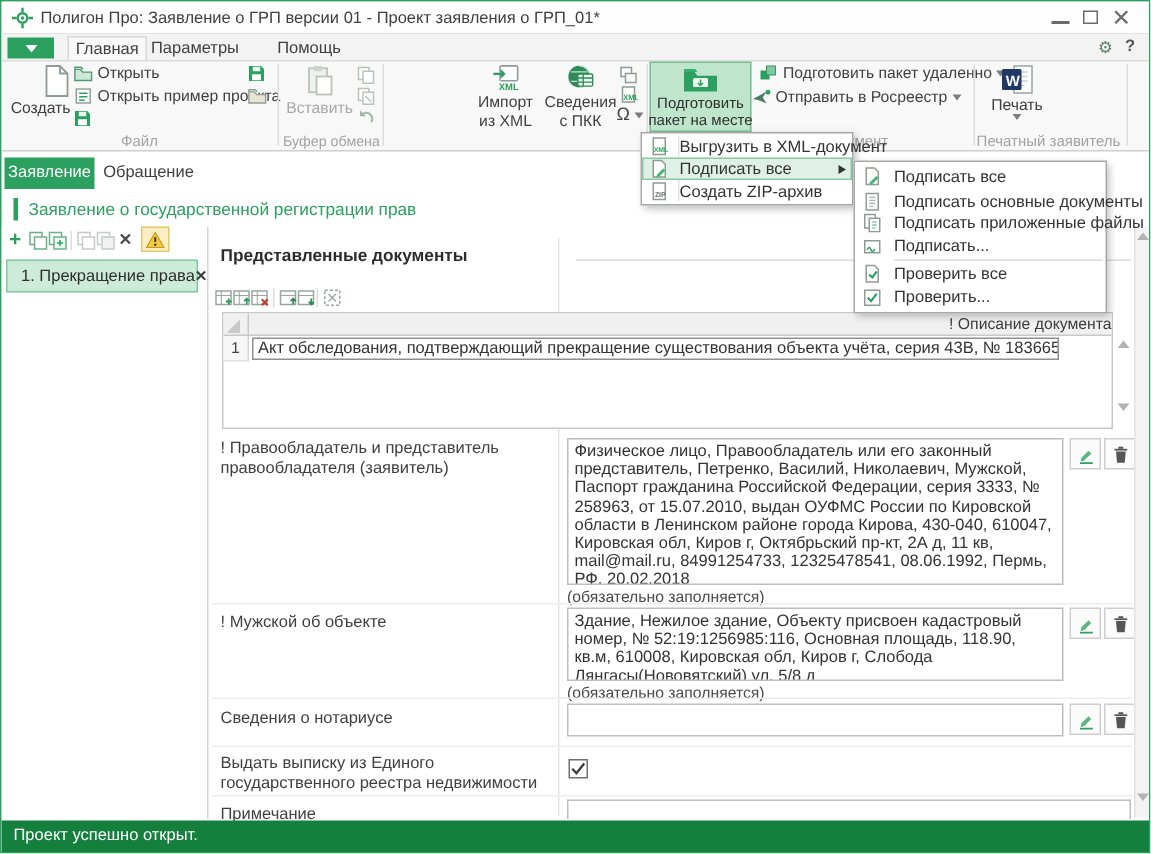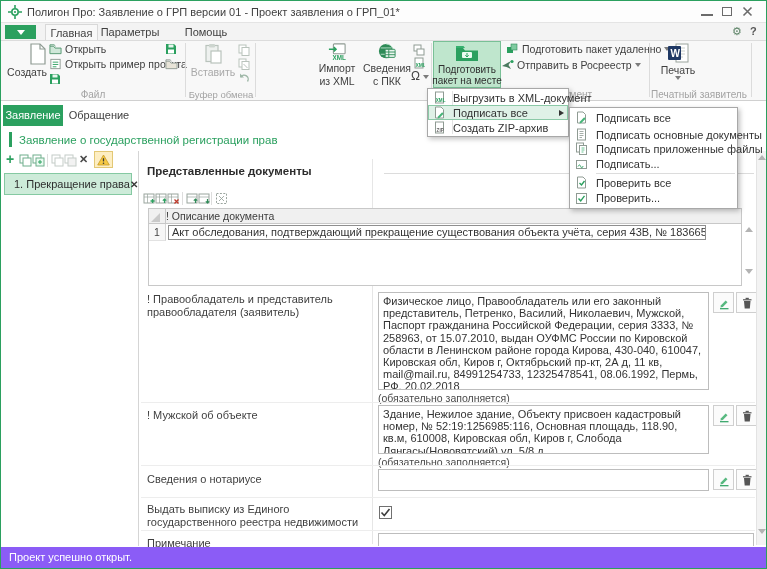--- a/index.html
+++ b/index.html
@@ -46,28 +46,28 @@
   .flabel{color:#3f3f3f;line-height:13px;}
   .fhint{color:#4a4a4a;font-size:10.5px;}
   .fbox{background:#fff;border:1px solid #bdbdbd;color:#333;line-height:12.2px;padding:2px 4px;overflow:hidden;}
   .finput{background:#fff;border:1px solid #bdbdbd;}
   .sqbtn{background:#fbfbfb;border:1px solid #cfcfcf;display:flex;align-items:center;justify-content:center;}
   
   .tbl{left:147px;top:207px;width:594px;height:78px;background:#fff;border:1px solid #c8c8c8;}
   .tblhead{position:absolute;left:0;top:0;width:100%;height:15px;background:#f0f0f0;border-bottom:1px solid #c8c8c8;}
   .corner{position:absolute;left:0;top:0;width:17px;height:15px;border-right:1px solid #c8c8c8;overflow:hidden;}
   .corner:after{content:"";position:absolute;left:2px;bottom:2px;border-left:9px solid transparent;border-bottom:9px solid #c9c9c9;}
-  .theader{position:absolute;left:17px;top:0;right:0;height:30px;line-height:15px;text-align:left;color:#3c3c3c;font-size:10.5px;}
+  .theader{position:absolute;left:17px;top:0;right:0;height:30px;line-height:15px;text-align:right;color:#3c3c3c;font-size:10.5px;}
   .rowhdr{position:absolute;left:0;top:15px;width:17px;height:17px;background:#f7f7f7;border-right:1px solid #d6d6d6;border-bottom:1px solid #e2e2e2;text-align:center;line-height:17px;font-size:10.5px;color:#444;}
   .celledit{position:absolute;left:19px;top:16px;width:538px;height:15px;background:#fff;border:1px solid #8f8f8f;line-height:13px;padding:0 3px;white-space:nowrap;overflow:hidden;color:#333;}
   .scrollup{width:0;height:0;border-left:4px solid transparent;border-right:4px solid transparent;border-bottom:5px solid #b3b3b3;}
   .scrolldn{width:0;height:0;border-left:4px solid transparent;border-right:4px solid transparent;border-top:5px solid #b3b3b3;}
   .vscroll{left:755px;top:150px;width:11px;height:394px;background:#f3f3f3;border-left:1px solid #e3e3e3;}
   
-  .statusbar{left:0;top:546px;width:765px;height:21px;background:#8b5cf6;color:#fff;line-height:21px;padding-left:8px;}
+  .statusbar{left:0;top:546px;width:765px;height:21px;background:#15803d;color:#fff;line-height:21px;padding-left:8px;}
   
   .menu{background:#fff;border:1px solid #a8a8a8;box-shadow:2px 2px 5px rgba(0,0,0,.25);}
   .mi{display:flex;align-items:center;height:15px;position:relative;color:#333;}
   .mi svg{flex:none;}
   .mi .mlbl{white-space:nowrap;}
   .mi.hl{background:#dff1e7;outline:1px solid #8bc9a7;outline-offset:-1px;}
   .subarrow{position:absolute;right:4px;top:4.5px;width:0;height:0;border-top:3.5px solid transparent;border-bottom:3.5px solid transparent;border-left:5px solid #333;}
   .msep{height:1px;background:#dcdcdc;margin:1px 2px 1px 26px;}
   .iconcol-line{position:absolute;left:24px;top:2px;bottom:2px;width:1px;background:#e3e3e3;}
 </style>

